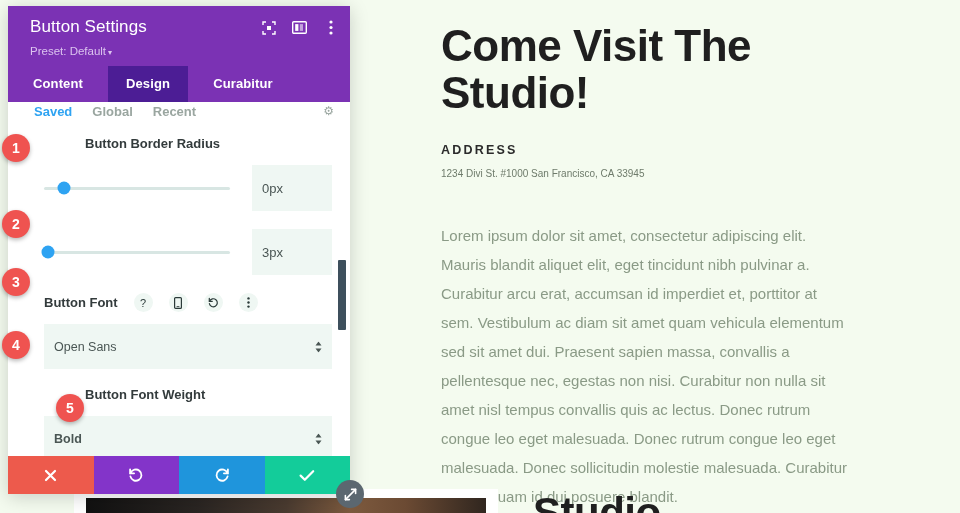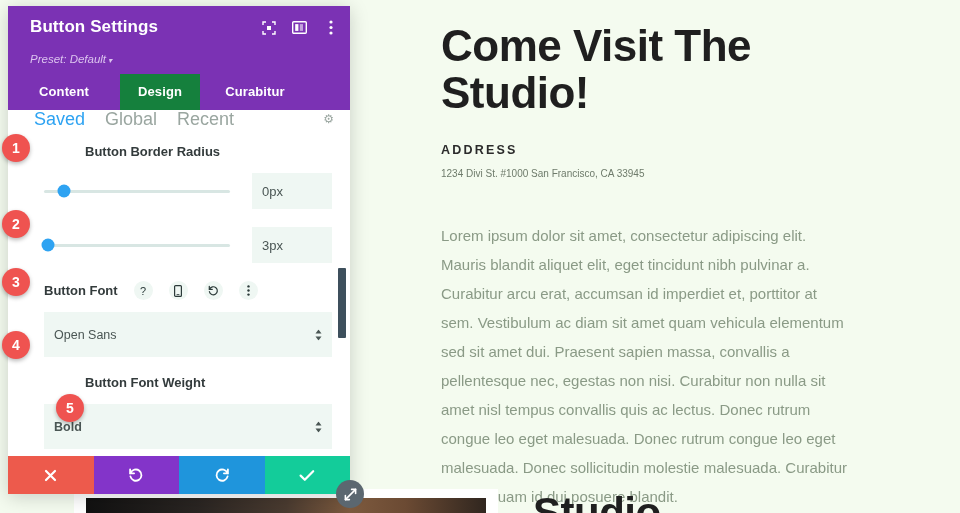--- a/index.html
+++ b/index.html
@@ -44,64 +44,64 @@
 
   
   .modal {
     position: absolute; left: 8px; top: 6px; width: 342px; height: 488px;
     background: #ffffff; box-shadow: 0 3px 18px rgba(0,0,0,.18);
     display: flex; flex-direction: column; overflow: hidden;
   }
   .modal-header {
     background: #7b32b4; padding: 11px 14px 9px 22px; position: relative; flex: 0 0 auto;
   }
-  .modal-title { color: #fff; font-size: 17px; font-weight: 700; letter-spacing: .1px; }
-  .modal-preset { color: #dcc4ef; font-size: 11.5px; margin-top: 16px; font-style: italic; }
+  .modal-title { color: #fff; font-size: 17px; font-weight: 400; letter-spacing: .1px; }
+  .modal-preset { color: #dcc4ef; font-size: 11.5px; margin-top: 8px; }
   .modal-preset .caret { font-size: 8px; margin-left: 2px; }
   .header-icons { position: absolute; right: 12px; top: 14px; display: flex; gap: 16px; align-items: center; }
   .hicon { width: 15px; height: 15px; color: #fff; display: flex; align-items: center; justify-content: center; cursor: pointer; }
   .hicon svg { display: block; }
 
   .tabs { display: flex; background: #7b32b4; flex: 0 0 auto; }
   .tab {
     padding: 10px 0 11px; color: #ffffff; font-size: 13px; font-weight: 600;
     text-align: center; cursor: pointer; letter-spacing: .1px;
   }
-  .tab.t1 { width: 112px; }
+  .tab.t1 { width: 100px; }
   .tab.t2 { width: 80px; }
   .tab.t3 { width: 110px; }
-  .tab.active { background: #15803d; }
+  .tab.active { background: #4c1d95; }
 
   .subtabs {
     background: #ffffff; display: flex; align-items: center; gap: 20px;
     padding: 3px 16px 1px 26px; height: 16px; overflow: hidden; flex: 0 0 auto;
     position: relative;
   }
-  .subtab { font-size: 18px; font-weight: 400; color: #9aa6a0; cursor: pointer; }
+  .subtab { font-size: 13px; font-weight: 700; color: #9aa6a0; cursor: pointer; }
   .subtab.active { color: #2ea3f2; }
   .subtab-icon { margin-left: auto; color: #9aa6a0; font-size: 12px; }
 
   .panel-body {
     position: relative; flex: 1 1 auto; background: #ffffff;
     overflow: hidden; padding: 0 18px 0 36px;
   }
   .group { padding-top: 18px; }
   .group-label { font-size: 13px; font-weight: 600; color: #333b3c; margin-bottom: 14px; margin-left: 41px; }
 
   .slider-row { display: flex; align-items: center; gap: 0; }
   .slider-track {
     position: relative; flex: 1 1 auto; height: 3px; background: #d8e6e3; border-radius: 2px;
     margin-right: 22px;
   }
   .slider-knob {
     position: absolute; top: 50%; width: 13px; height: 13px; border-radius: 50%;
     background: #2ea3f2; transform: translate(-50%,-50%); cursor: pointer;
   }
   .slider-value {
-    width: 80px; flex: 0 0 80px; height: 36px; background: #eff7f3;
+    width: 80px; flex: 0 0 80px; height: 46px; background: #eff7f3;
     font-size: 13px; color: #4a5654; display: flex; align-items: center;
     padding-left: 10px; border: none;
   }
 
   .field-head { display: flex; align-items: center; gap: 16px; margin-bottom: 12px; }
   .field-head .label { font-size: 13px; font-weight: 600; color: #333b3c; }
   .mini-icon {
     width: 19px; height: 19px; border-radius: 50%; background: #eff7f3;
     display: flex; align-items: center; justify-content: center;
     font-size: 11px; color: #2b3a39; cursor: pointer;

